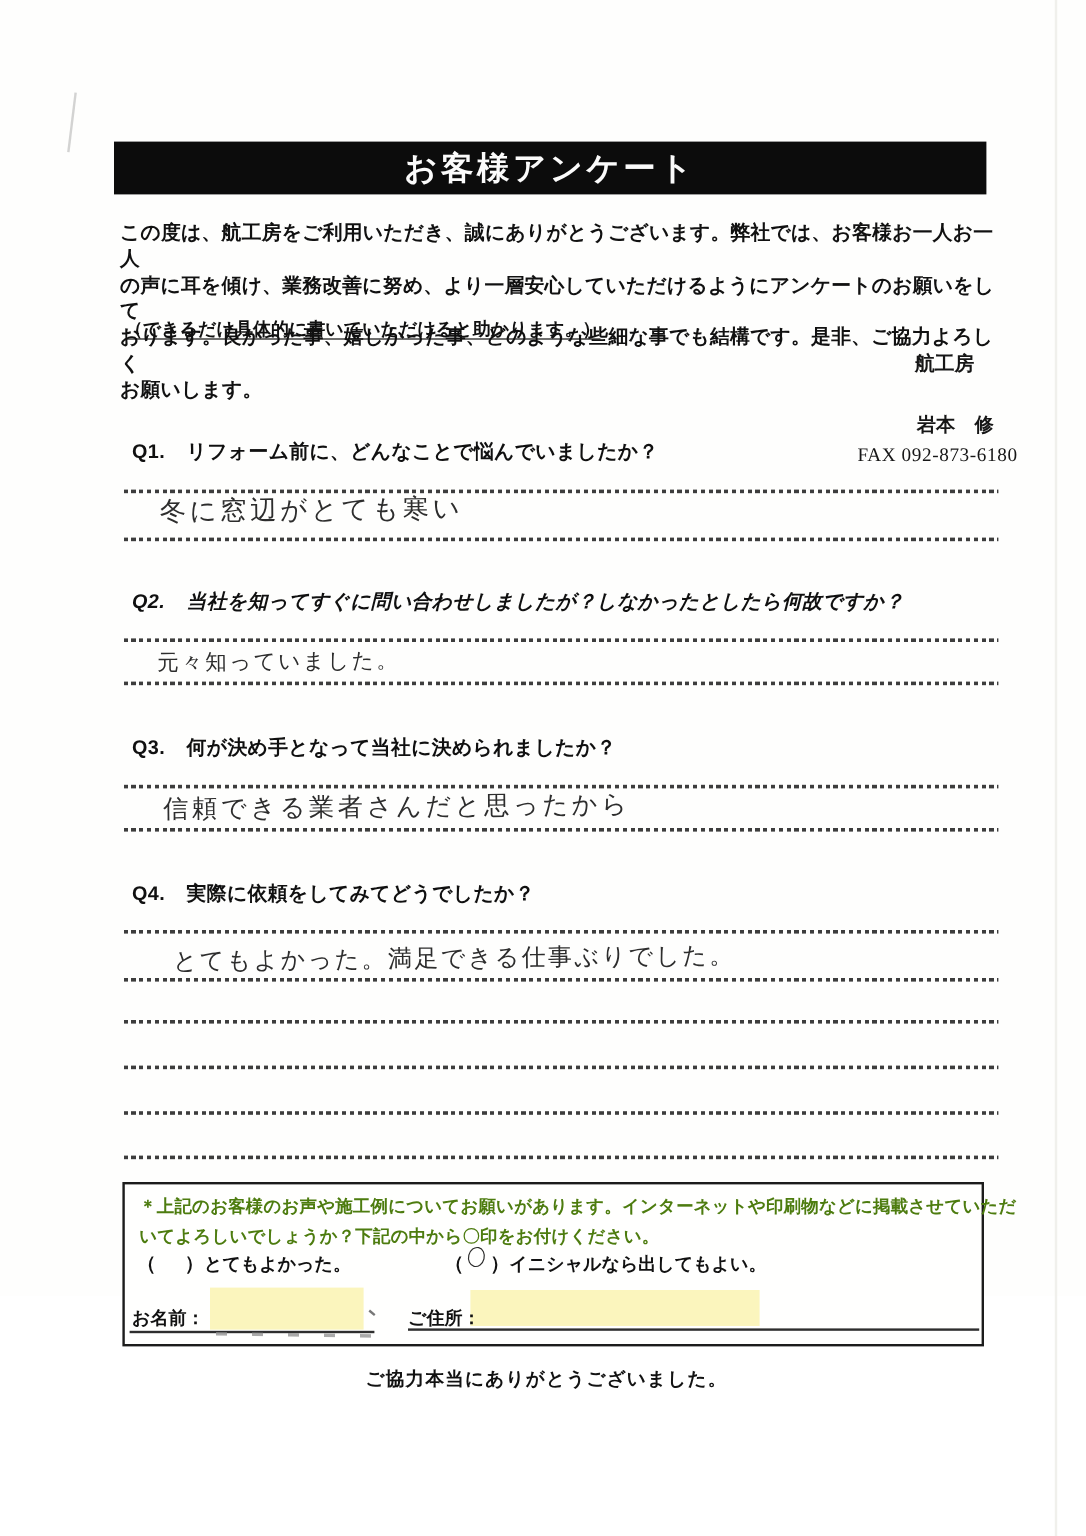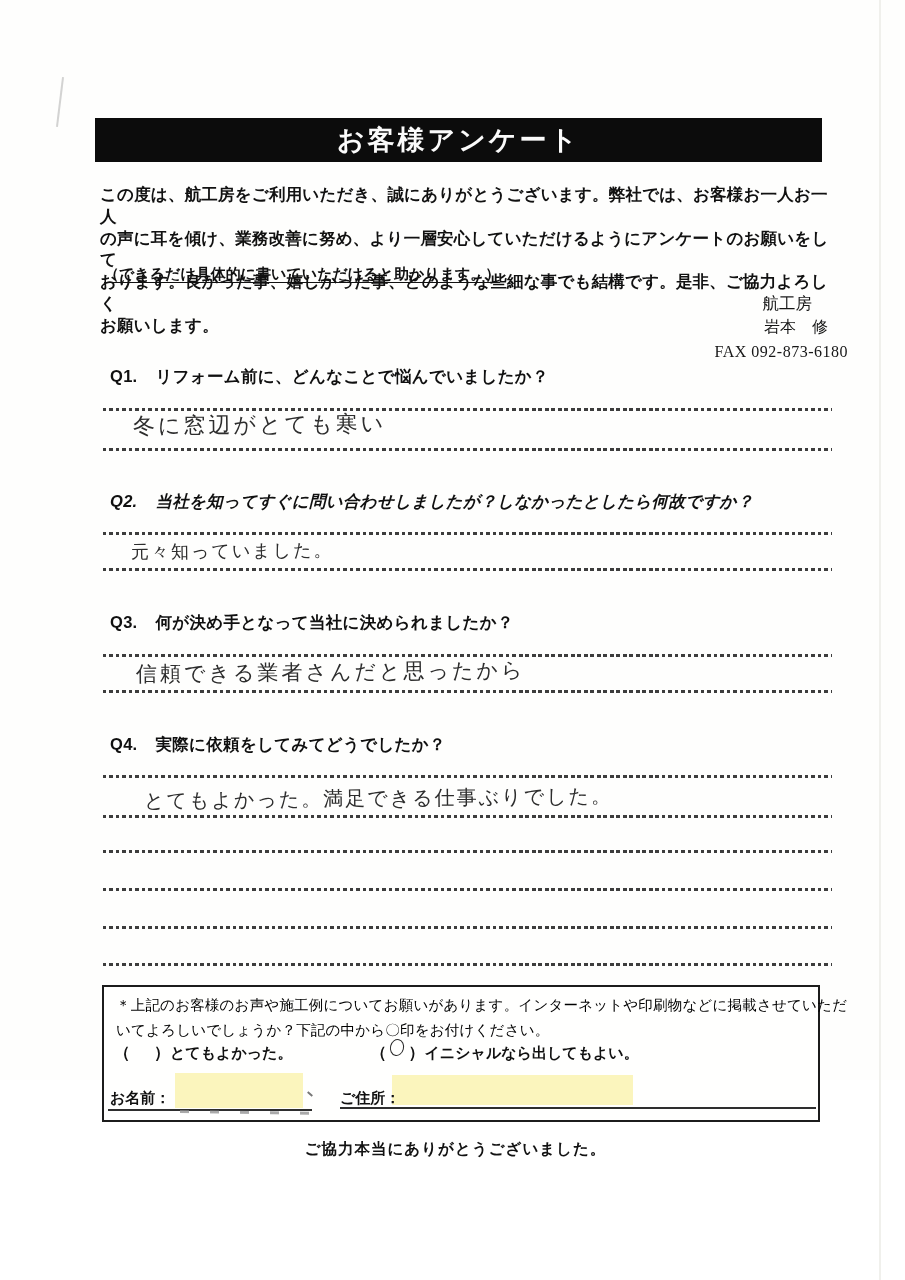--- a/index.html
+++ b/index.html
@@ -27,22 +27,22 @@
   
   .intro{position:absolute;left:100px;top:169px;width:740px;margin-top:15px;}
   .intro .line{font-size:16.5px;font-weight:bold;line-height:21.8px;letter-spacing:0.2px;color:#111;}
   .intro-note{
     position:absolute;left:104px;top:265px;font-size:15px;font-weight:bold;
     text-decoration:underline;text-underline-offset:3px;color:#111;
   }
 
   
   .company{position:absolute;right:57px;top:291px;text-align:right;}
-  .company .nm{font-size:16.5px;font-weight:normal;padding-right:36px;line-height:24px;}
-  .company .ps{font-size:16px;font-weight:normal;padding-right:20px;line-height:24px;}
+  .company .nm{font-size:16.5px;font-weight:bold;padding-right:36px;line-height:24px;}
+  .company .ps{font-size:16px;font-weight:bold;padding-right:20px;line-height:24px;margin-top:28px;}
   .company .fx{font-size:16px;font-weight:normal;font-family:"Liberation Serif","DejaVu Serif",serif;line-height:25px;letter-spacing:0.5px;}
 
   
   .q-label{position:absolute;left:110px;font-size:16.5px;font-weight:bold;color:#101010;letter-spacing:0.3px;}
   .q-label .qid{margin-right:18px;}
 
   .dotline{
     position:absolute;left:103px;width:729px;height:2.5px;
     background:repeating-linear-gradient(90deg,#3d3d3d 0 3.5px,transparent 3.5px 6.5px);
   }
@@ -56,21 +56,21 @@
   .hw-q1{left:133px;top:410px;font-size:22px;letter-spacing:3px;}
   .hw-q2{left:131px;top:539px;font-size:18px;letter-spacing:2px;}
   .hw-q3{left:136px;top:658px;font-size:21px;letter-spacing:3px;}
   .hw-q4{left:144px;top:785px;font-size:20px;letter-spacing:2px;}
 
   
   .consent-box{
     position:absolute;left:102px;top:985px;width:714px;height:133px;
     border:2px solid #1c1c1c;background:#fffffe;
   }
-  .cb-line{position:absolute;left:12px;font-size:14.5px;font-weight:normal;color:#000000;white-space:nowrap;letter-spacing:0.2px;}
+  .cb-line{position:absolute;left:12px;font-size:14.5px;font-weight:bold;color:#4d7c0f;white-space:nowrap;letter-spacing:0.2px;}
   .cb-l1{top:9px;}
   .cb-l2{top:34px;}
   .cb-options{position:absolute;left:10px;top:56px;font-size:15px;font-weight:bold;color:#111;display:flex;align-items:center;}
   .paren{font-size:16px;}
   .paren-gap{display:inline-block;width:24px;}
   .opt-gap{display:inline-block;width:78px;}
   .circle-mark{
     display:inline-block;width:12px;height:15px;
     border:1.7px solid #2c2c2c;border-radius:50%;
     transform:translateY(-6px) rotate(14deg);

